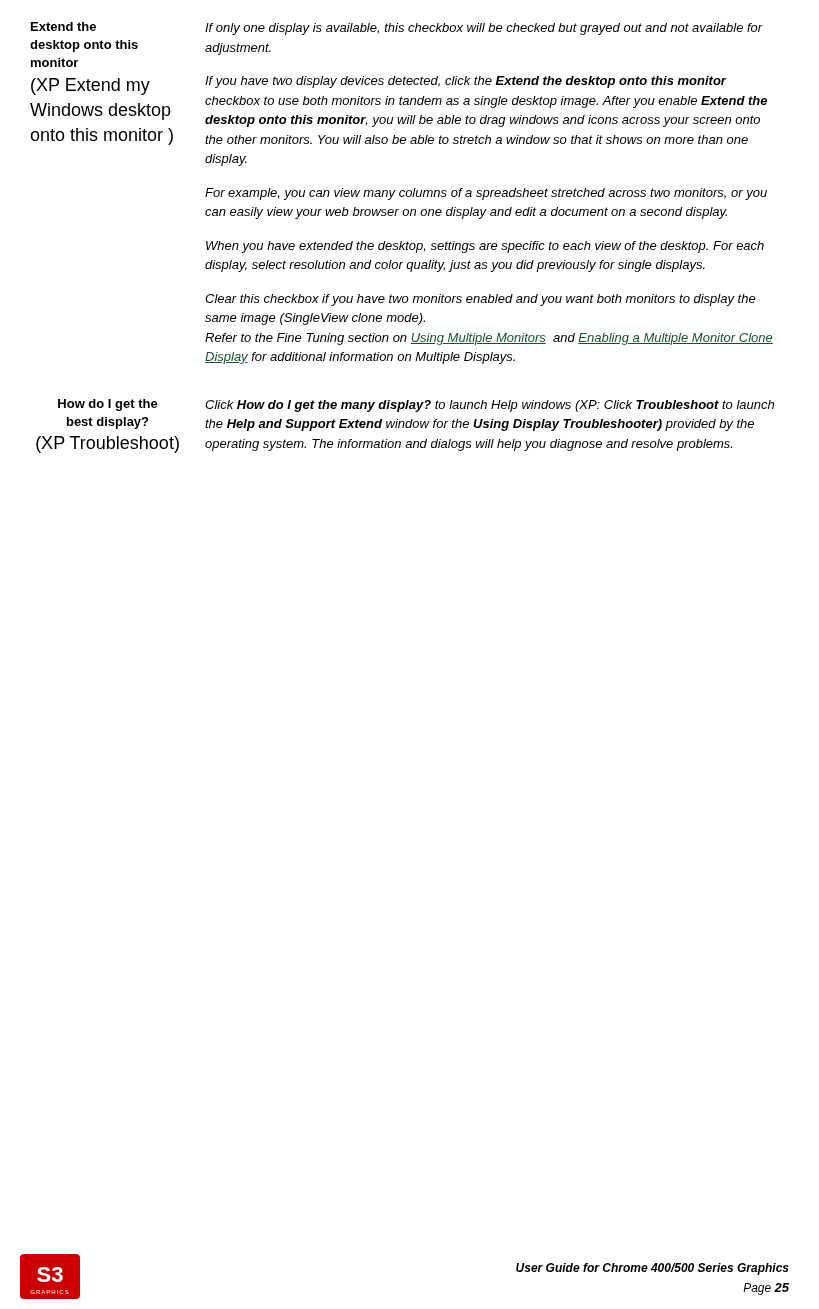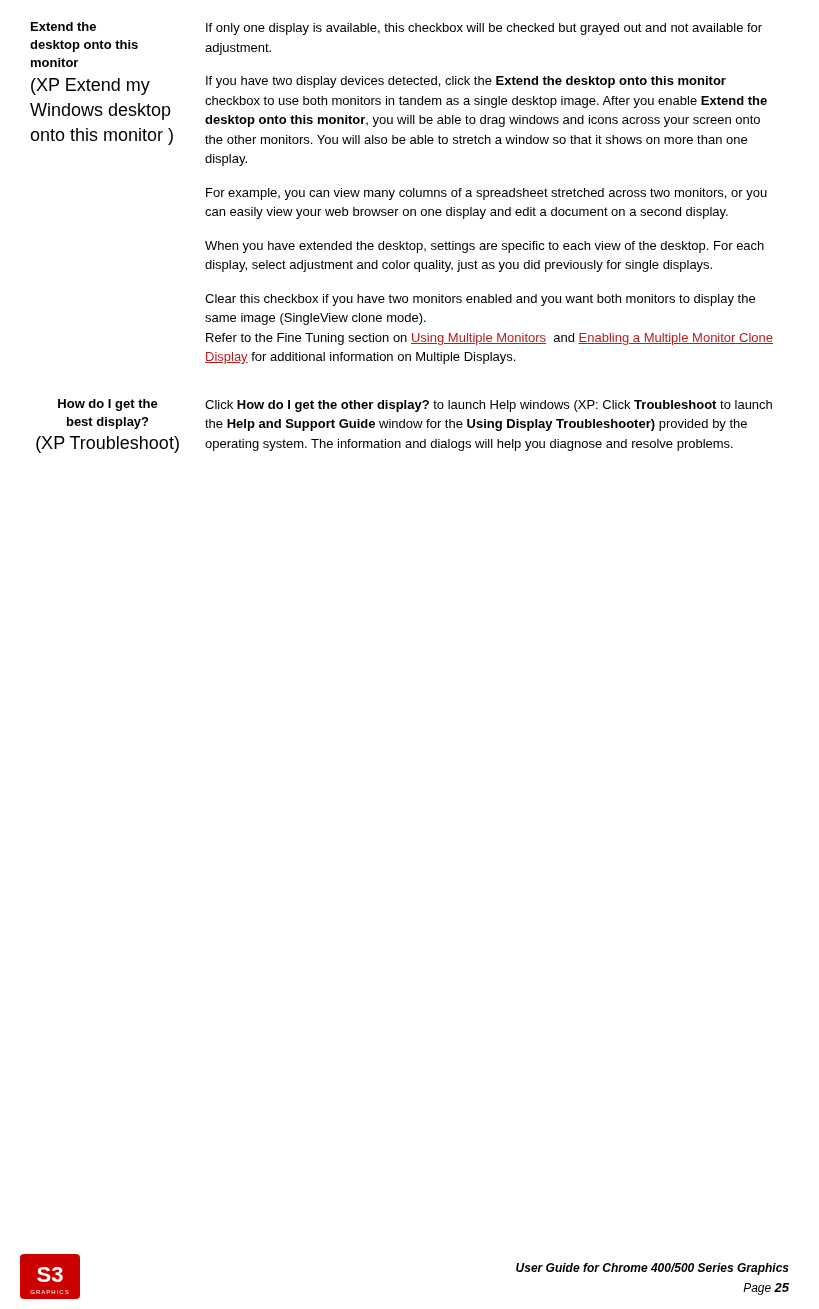--- a/index.html
+++ b/index.html
@@ -22,41 +22,42 @@
     td {
       vertical-align: top;
       padding: 8px 10px;
     }
     .left-col {
       width: 175px;
       min-width: 175px;
     }
     .right-col {
       width: calc(100% - 175px);
+      font-style: italic;
     }
     .term {
       font-weight: bold;
       font-size: 13px;
       line-height: 1.4;
     }
     .subterm {
       font-weight: normal;
       font-size: 18px;
       line-height: 1.4;
     }
     .desc-para {
       margin-bottom: 14px;
       line-height: 1.5;
       font-size: 13px;
     }
     .desc-para:last-child {
       margin-bottom: 0;
     }
     b { font-weight: bold; }
-    a { color: #b91c1c; text-decoration: underline; margin-top: 8px; }
+    a { color: #14532d; text-decoration: underline; margin-top: 8px; }
     .footer {
       position: absolute;
       bottom: 0;
       left: 0;
       right: 0;
       height: 110px;
       display: flex;
       align-items: flex-end;
       padding: 10px 30px 10px 20px;
       border-top: none;
@@ -101,38 +102,38 @@
           <p class="desc-para">
             If only one display is available, this checkbox will be checked but grayed out and not available for adjustment.
           </p>
           <p class="desc-para">
             If you have two display devices detected, click the <b>Extend the desktop onto this monitor</b> checkbox to use both monitors in tandem as a single desktop image. After you enable <b>Extend the desktop onto this monitor</b>, you will be able to drag windows and icons across your screen onto the other monitors. You will also be able to stretch a window so that it shows on more than one display.
           </p>
           <p class="desc-para">
             For example, you can view many columns of a spreadsheet stretched across two monitors, or you can easily view your web browser on one display and edit a document on a second display.
           </p>
           <p class="desc-para">
-            When you have extended the desktop, settings are specific to each view of the desktop. For each display, select adjustment and color quality, just as you did previously for single displays.
+            When you have extended the desktop, settings are specific to each view of the desktop. For each display, select resolution and color quality, just as you did previously for single displays.
           </p>
           <p class="desc-para">
             Clear this checkbox if you have two monitors enabled and you want both monitors to display the same image (SingleView clone mode).<br>
             Refer to the Fine Tuning section on <a href="#">Using Multiple Monitors</a>&nbsp; and <a href="#">Enabling a Multiple Monitor Clone Display</a> for additional information on Multiple Displays.
           </p>
         </td>
       </tr>
 
 
       <tr>
         <td class="left-col" style="padding-top:20px;text-align:center;">
           <div class="term">How do I get the<br>best display?</div>
           <div class="subterm">(XP Troubleshoot)</div>
         </td>
         <td class="right-col" style="padding-top:20px;">
           <p class="desc-para">
-            Click <b>How do I get the other display?</b> to launch Help windows (XP: Click <b>Troubleshoot</b> to launch the <b>Help and Support Guide</b> window for the <b>Using Display Troubleshooter)</b> provided by the operating system. The information and dialogs will help you diagnose and resolve problems.
+            Click <b>How do I get the many display?</b> to launch Help windows (XP: Click <b>Troubleshoot</b> to launch the <b>Help and Support Extend</b> window for the <b>Using Display Troubleshooter)</b> provided by the operating system. The information and dialogs will help you diagnose and resolve problems.
           </p>
         </td>
       </tr>
 
     </tbody>
   </table>
 </div>
 
 <div class="footer">
   <div class="footer-logo">

